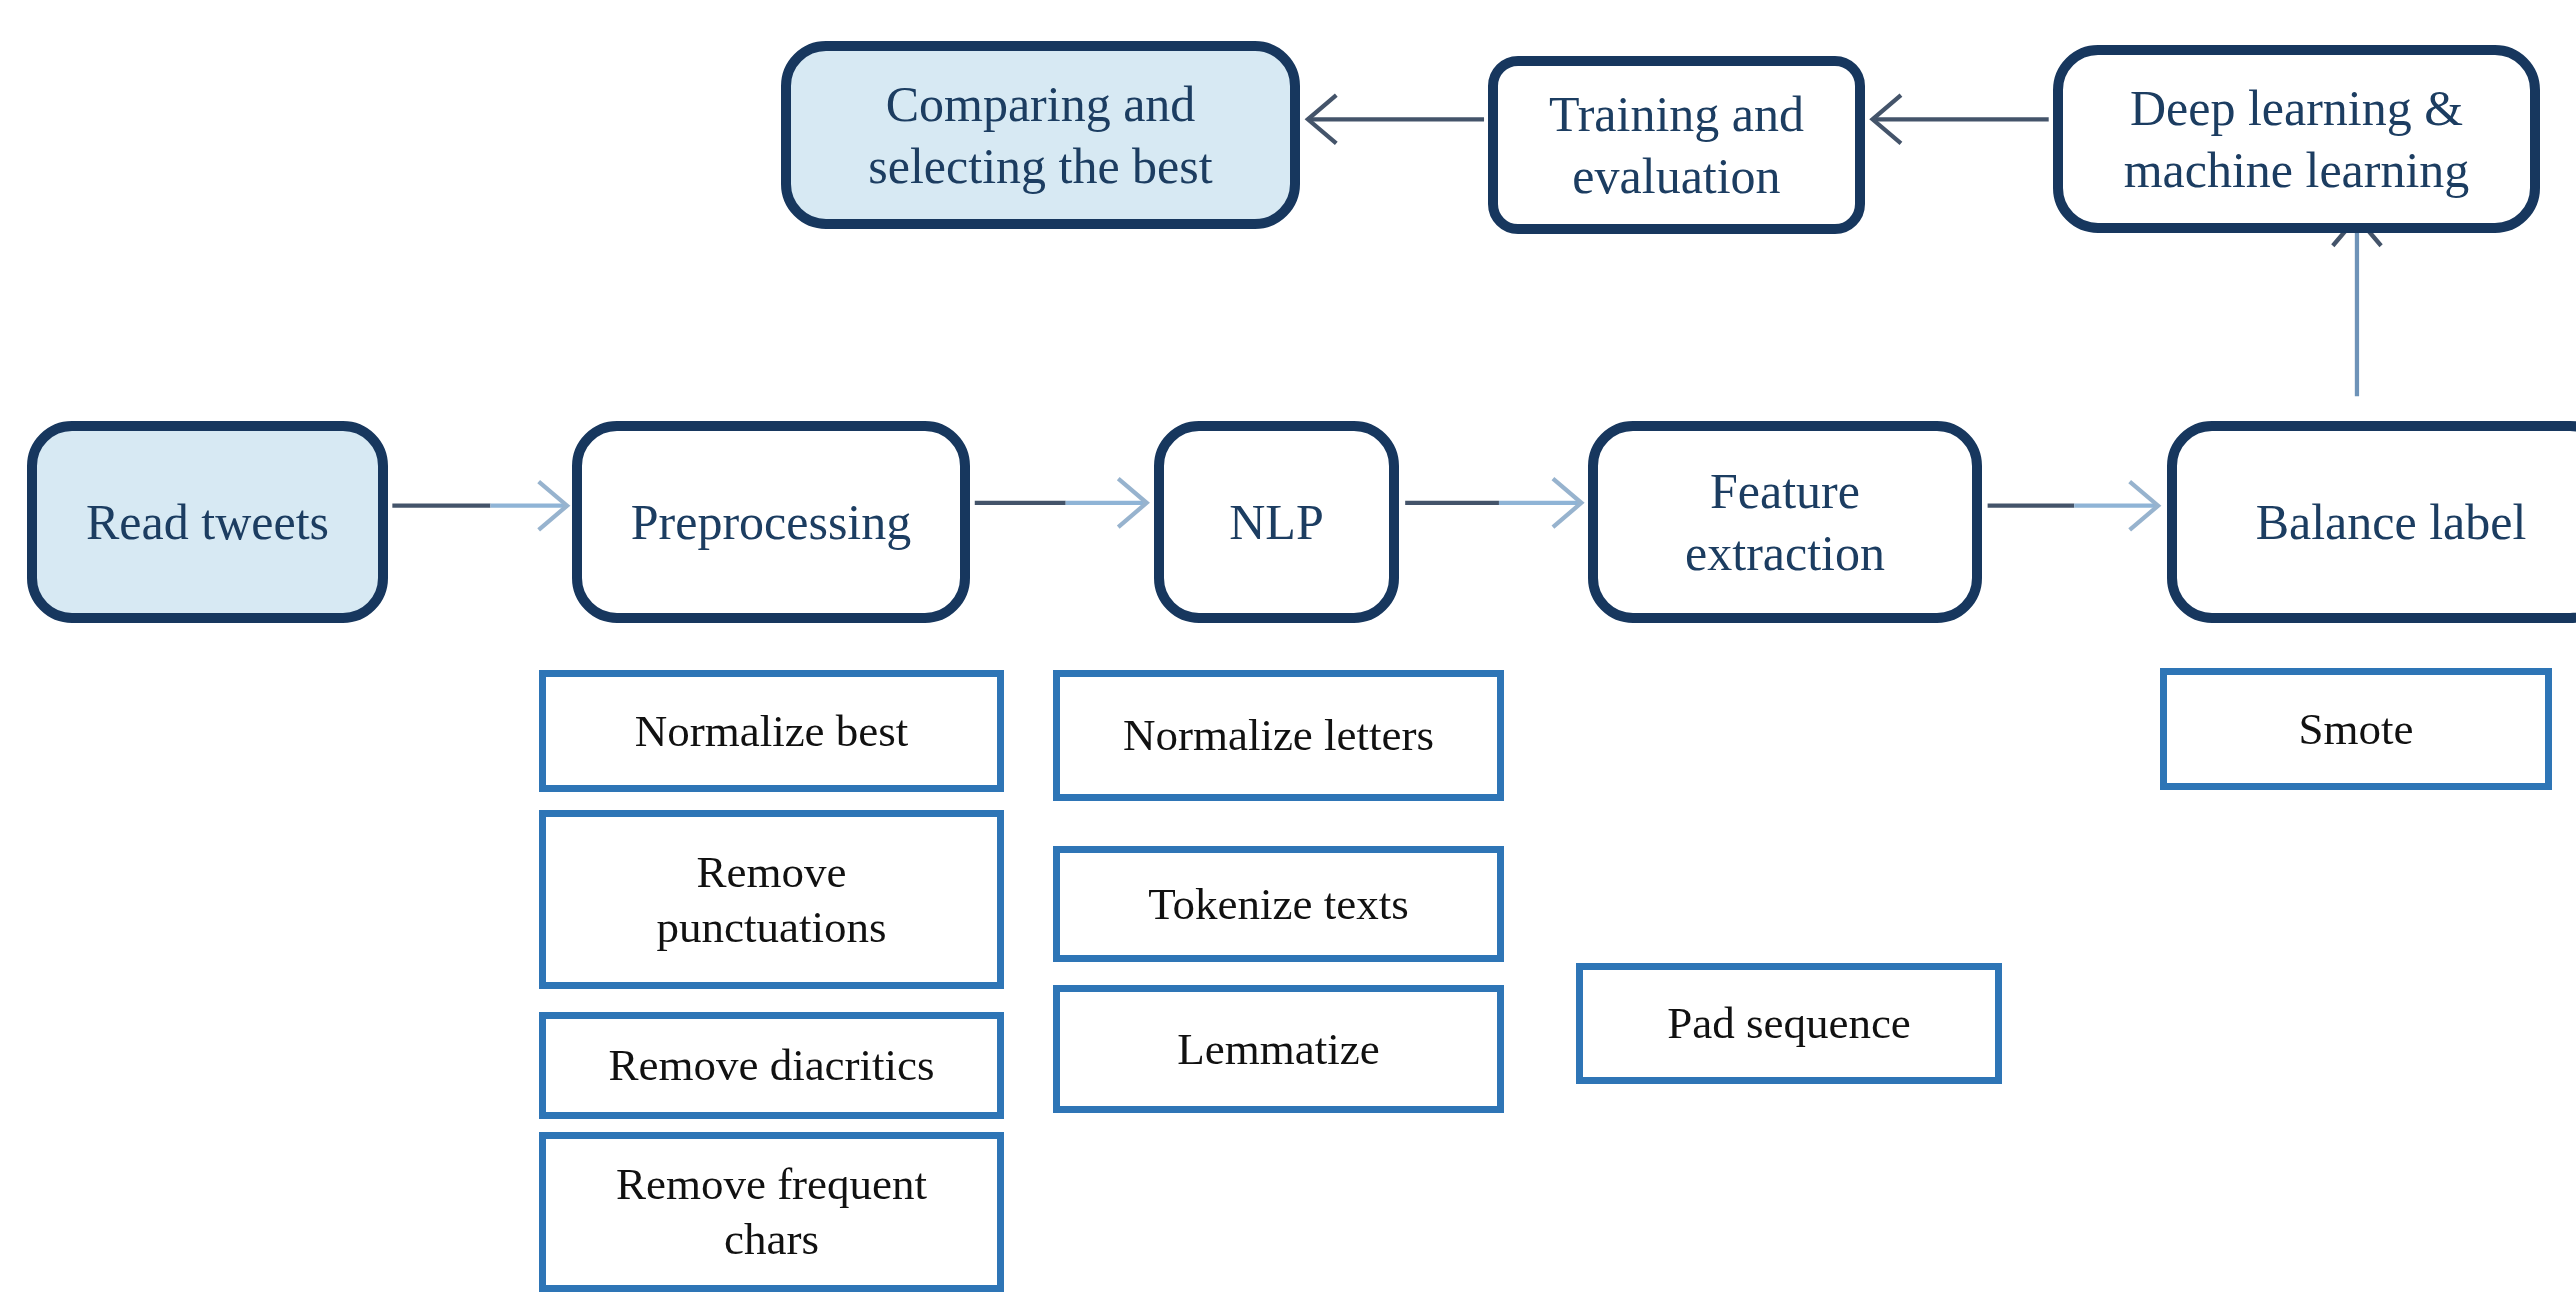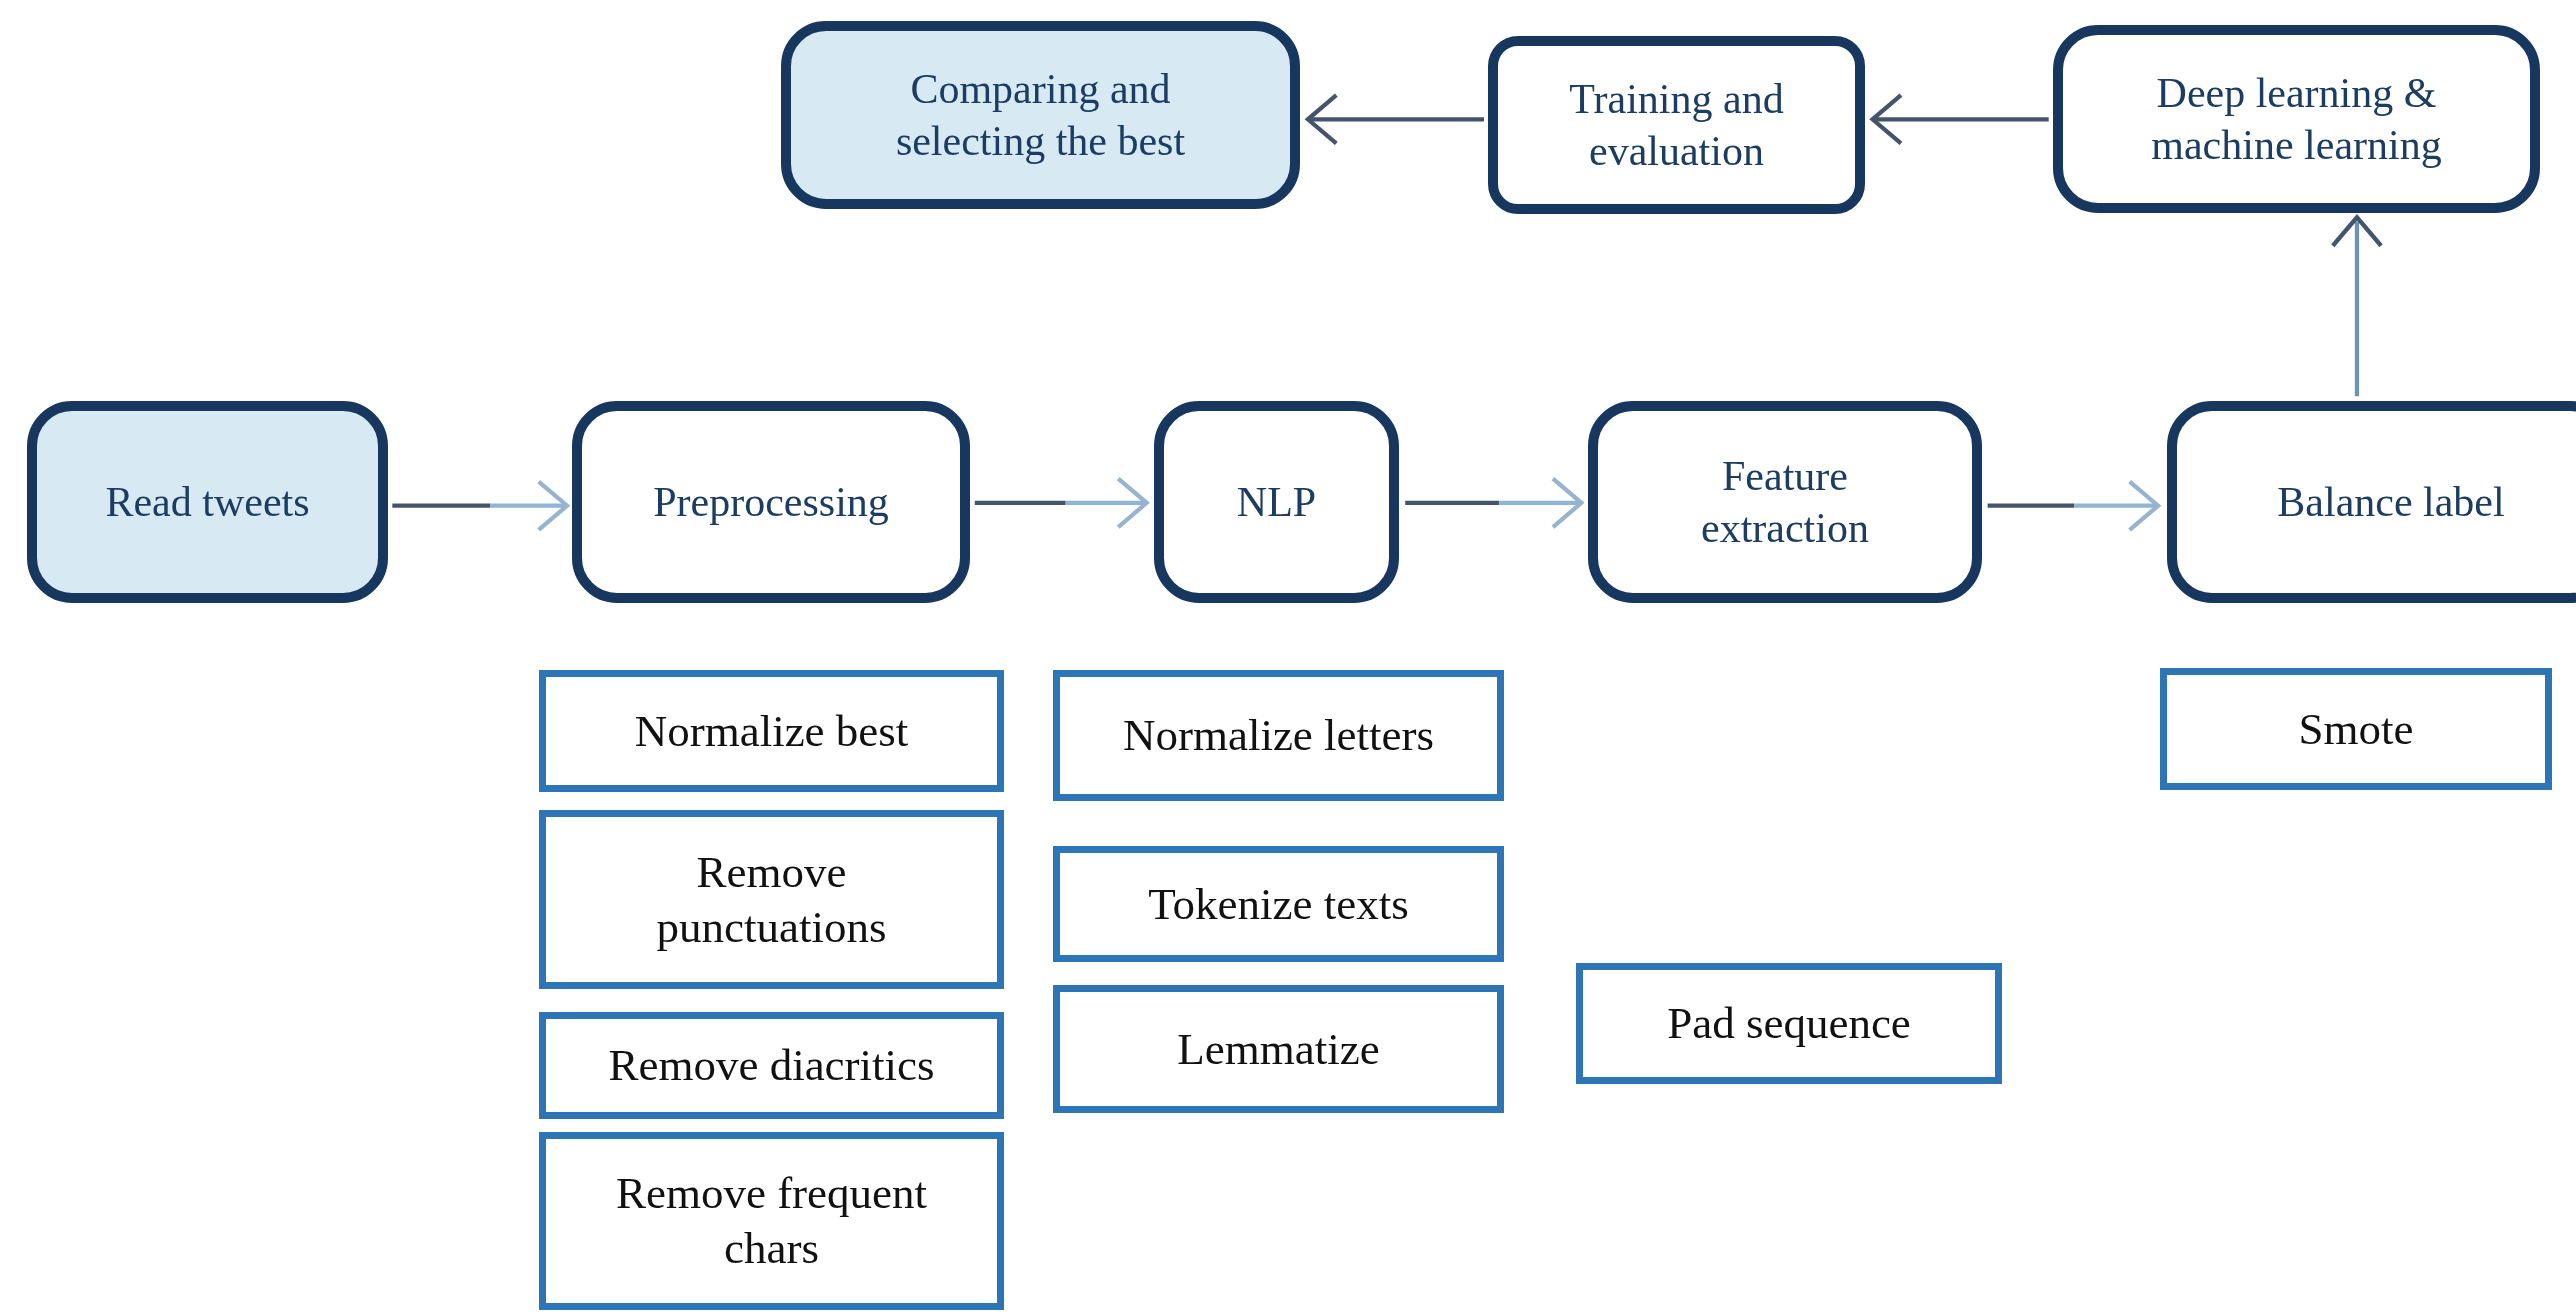--- a/index.html
+++ b/index.html
@@ -15,24 +15,25 @@
     position: absolute;
     box-sizing: border-box;
     border: 10px solid #17375E;
     border-radius: 45px;
     background: #ffffff;
     display: flex;
     align-items: center;
     justify-content: center;
     text-align: center;
     color: #1C3D61;
-    font-size: 42px;
+    font-size: 50px;
     line-height: 1.25;
     white-space: pre-line;
     padding: 16px 14px;
+    margin-top: 20px;
   }
   .main-box.highlight { background: #D7E9F3; }
   .sub-box {
     position: absolute;
     box-sizing: border-box;
     border: 7.8px solid #2E75B6;
     background: #ffffff;
     display: flex;
     align-items: center;
     justify-content: center;
@@ -123,21 +124,21 @@
 
   <div class="main-box" style="left:1588px; top:401px; width:394px; height:202px;">Feature
 extraction</div>
 
   <div class="main-box" style="left:2167px; top:401px; width:448px; height:202px;">Balance label</div>
 
   <div class="sub-box" style="left:539px; top:670px; width:465px; height:122px;">Normalize best</div>
   <div class="sub-box" style="left:539px; top:1012px; width:465px; height:107px;">Remove diacritics</div>
   <div class="sub-box" style="left:539px; top:810px; width:465px; height:179px;">Remove
 punctuations</div>
-  <div class="sub-box" style="left:539px; top:1132px; width:465px; height:178px;">Remove frequent
+  <div class="sub-box" style="left:539px; top:1132px; width:465px; height:160px;">Remove frequent
 chars</div>
 
   <div class="sub-box" style="left:1053px; top:670px; width:451px; height:131px;">Normalize letters</div>
   <div class="sub-box" style="left:1053px; top:846px; width:451px; height:116px;">Tokenize texts</div>
   <div class="sub-box" style="left:1053px; top:985px; width:451px; height:128px;">Lemmatize</div>
 
   <div class="sub-box" style="left:1576px; top:947px; width:426px; height:121px;margin-top:16px;">Pad sequence</div>
 
   <div class="sub-box" style="left:2160px; top:668px; width:392px; height:122px;">Smote</div>
 

